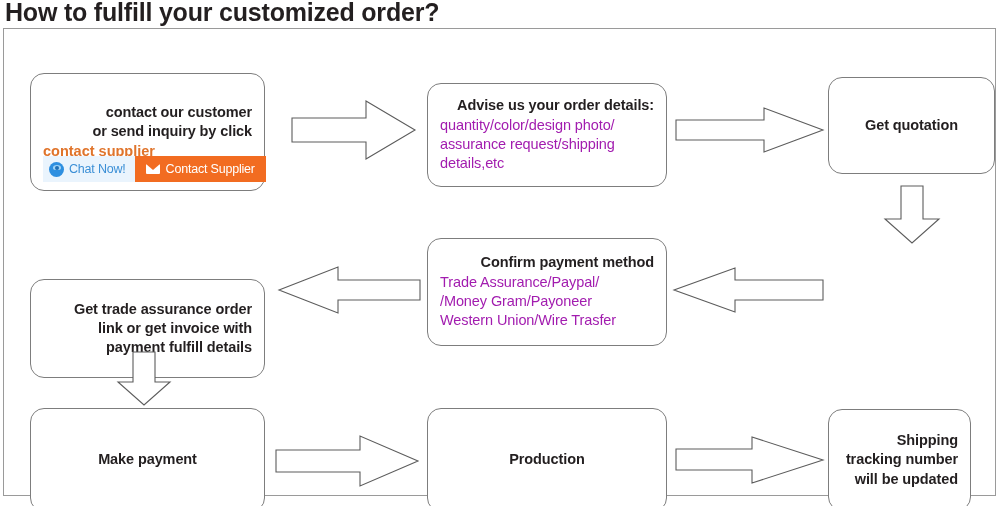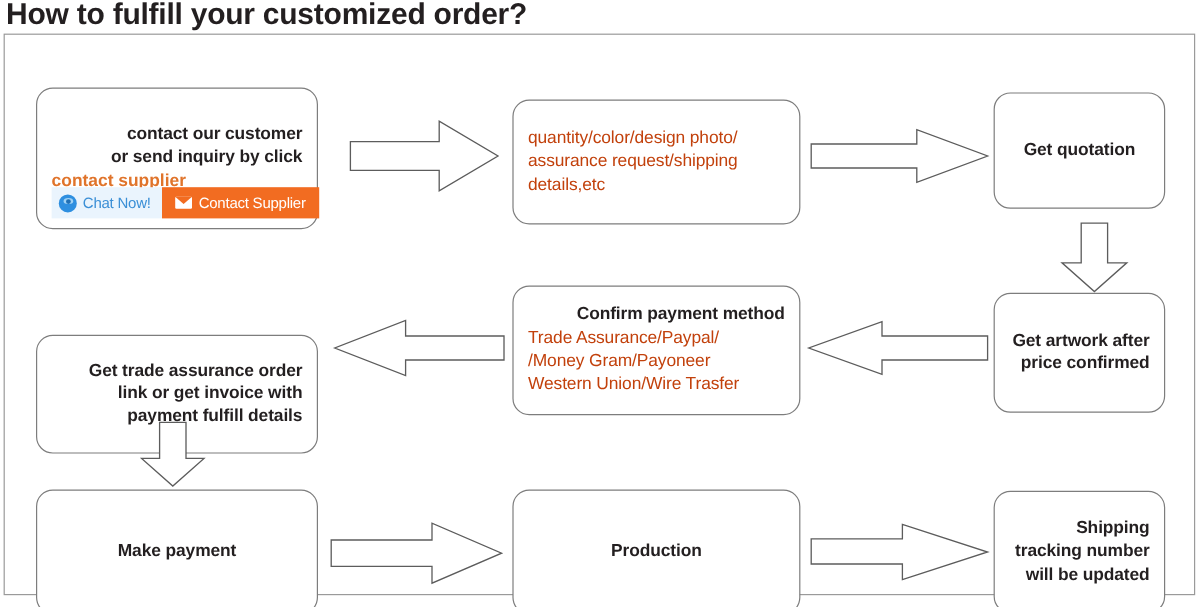--- a/index.html
+++ b/index.html
@@ -24,29 +24,29 @@
     display:flex;flex-direction:column;justify-content:center;
     padding:0 12px;
   }
   .node.center{align-items:center;text-align:center;}
   .node .hd{
     font-size:14.5px;font-weight:700;color:#231f20;line-height:1.33;
     letter-spacing:-0.1px;
     text-align:right;
   }
   .node .bd{
-    font-size:14.5px;font-weight:400;color:#c2410c;line-height:1.33;
+    font-size:14.5px;font-weight:400;color:#a21caf;line-height:1.33;
     letter-spacing:-0.1px;
   }
   .node .accent{font-size:14.5px;font-weight:700;line-height:1.4;}
 
   
   #node-contact      {left:26px; top:44px;  width:235px;height:118px;}
   #node-order-details{left:423px;top:54px;  width:240px;height:104px;}
-  #node-quotation    {left:824px;top:48px;  width:143px;height:97px;}
+  #node-quotation    {left:824px;top:48px;  width:167px;height:97px;}
   #node-artwork      {left:824px;top:215px; width:143px;height:100px;}
   #node-confirm-pay  {left:423px;top:209px; width:240px;height:108px;}
   #node-assurance    {left:26px; top:214px; width:235px;height:99px;margin-top:36px;}
   #node-make-payment {left:26px; top:379px; width:235px;height:104px;}
   #node-production   {left:423px;top:379px; width:240px;height:104px;}
   #node-shipping     {left:824px;top:380px; width:143px;height:102px;}
 
   
   .arrow{position:absolute;}
   .arrow svg{display:block;overflow:visible;}
@@ -131,20 +131,21 @@
     </div>
   </div>
 
   <div class="arrow" id="arrow-contact-to-details">
     <svg width="124" height="62" viewBox="0 0 124 62">
         <polygon points="0,19 74,19 74,2 123,31 74,60 74,43 0,43"></polygon>
       </svg>
   </div>
 
   <div class="node" id="node-order-details">
+    <div class="hd">Advise us your order details:</div>
     <div class="bd">quantity/color/design photo/</div>
     <div class="bd">assurance request/shipping</div>
     <div class="bd">details,etc</div>
   </div>
 
   <div class="arrow" id="arrow-details-to-quote">
     <svg width="148" height="46" viewBox="0 0 148 46">
         <polygon points="0,13 88,13 88,1 147,23 88,45 88,33 0,33"></polygon>
       </svg>
   </div>
@@ -152,24 +153,20 @@
   <div class="node center" id="node-quotation">
     <div class="hd">Get quotation</div>
   </div>
 
   <div class="arrow" id="arrow-quote-to-artwork">
     <svg width="56" height="58" viewBox="0 0 56 58">
         <polygon points="17,0 39,0 39,33 55,33 28,57 1,33 17,33"></polygon>
       </svg>
   </div>
 
-  <div class="node" id="node-artwork">
-    <div class="hd">Get artwork after</div>
-    <div class="hd">price confirmed</div>
-  </div>
 
   <div class="arrow" id="arrow-artwork-to-confirm">
     <svg width="150" height="46" viewBox="0 0 150 46">
         <polygon points="150,13 62,13 62,1 1,23 62,45 62,33 150,33"></polygon>
       </svg>
   </div>
 
   <div class="node" id="node-confirm-pay">
     <div class="hd">Confirm payment method</div>
     <div class="bd">Trade Assurance/Paypal/</div>

